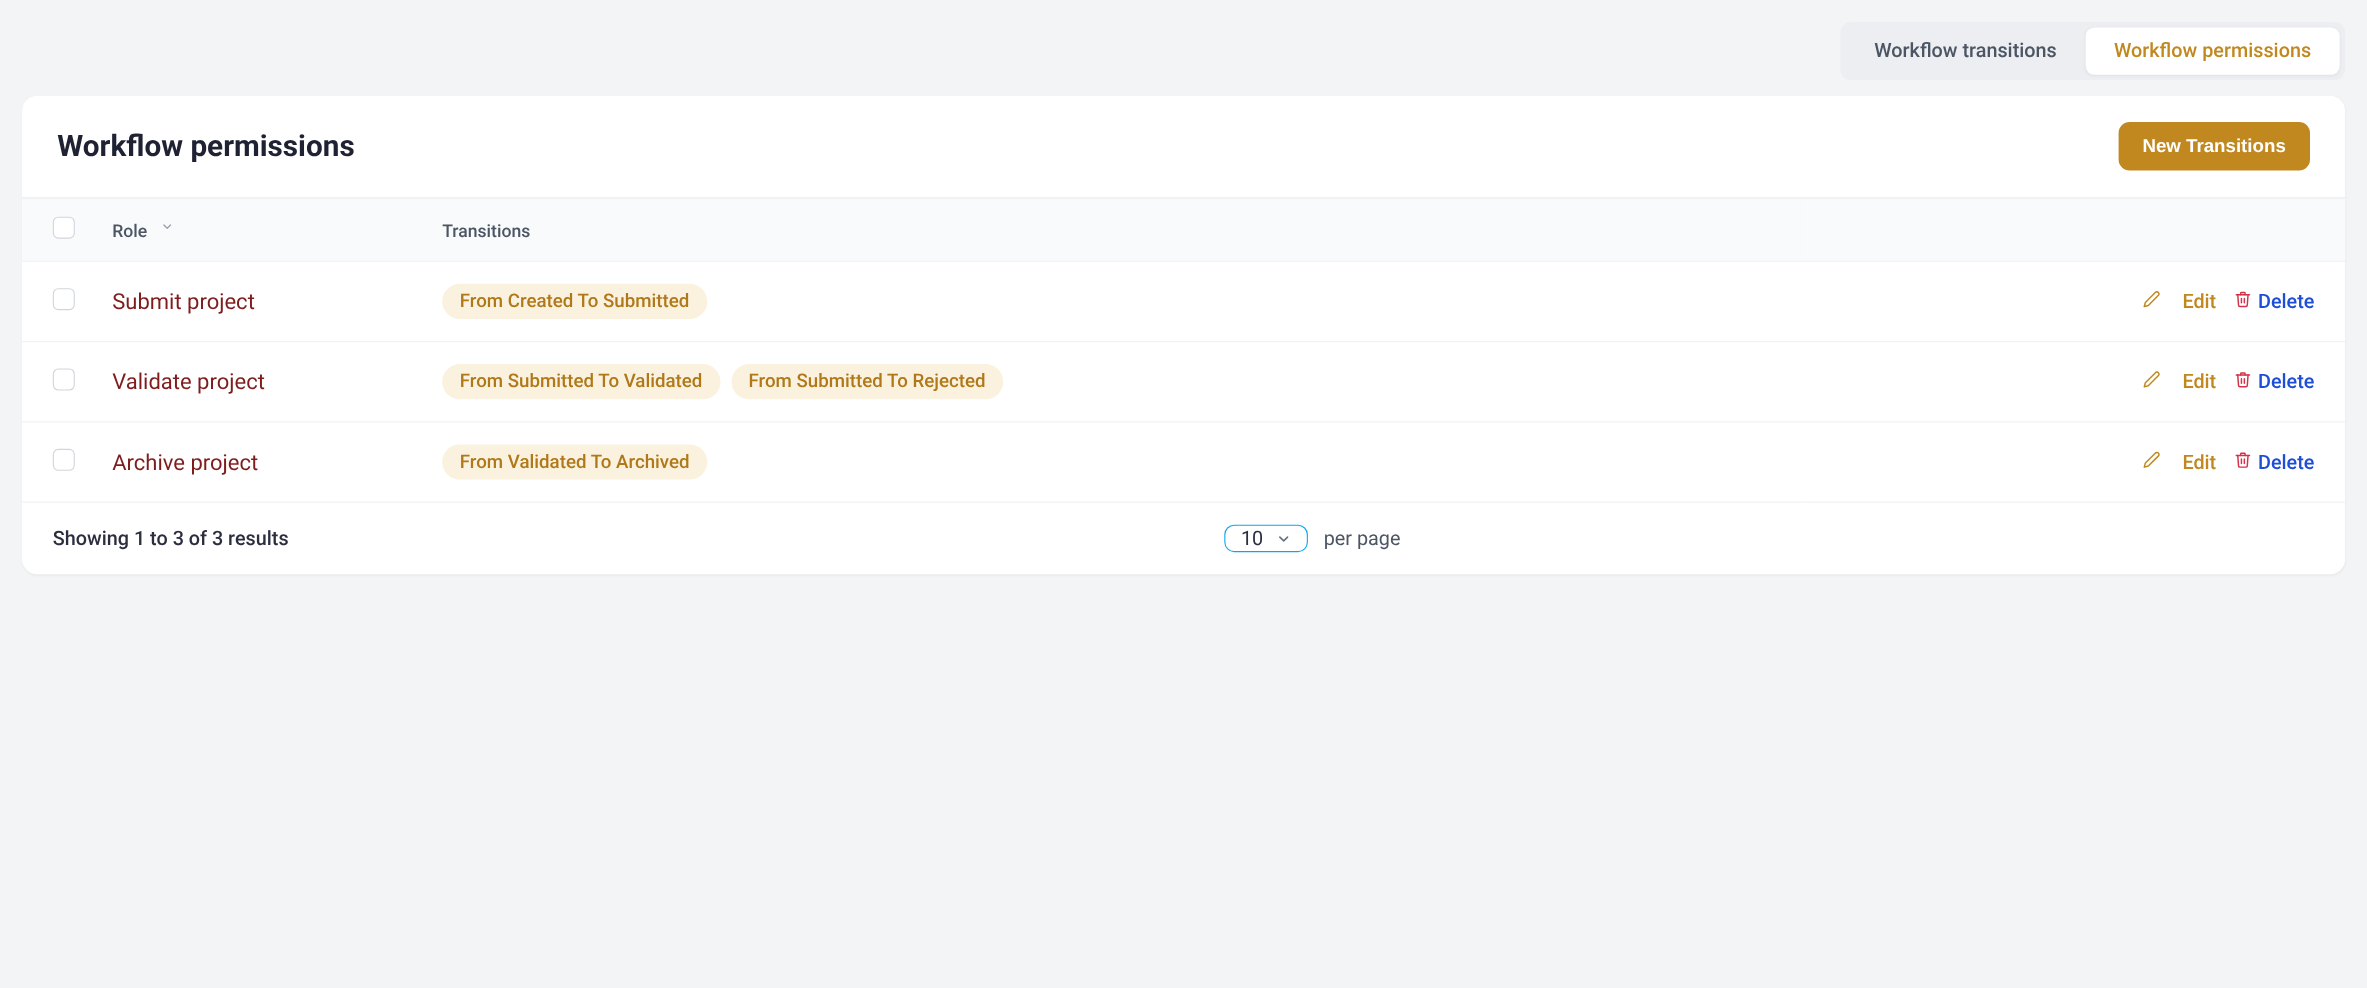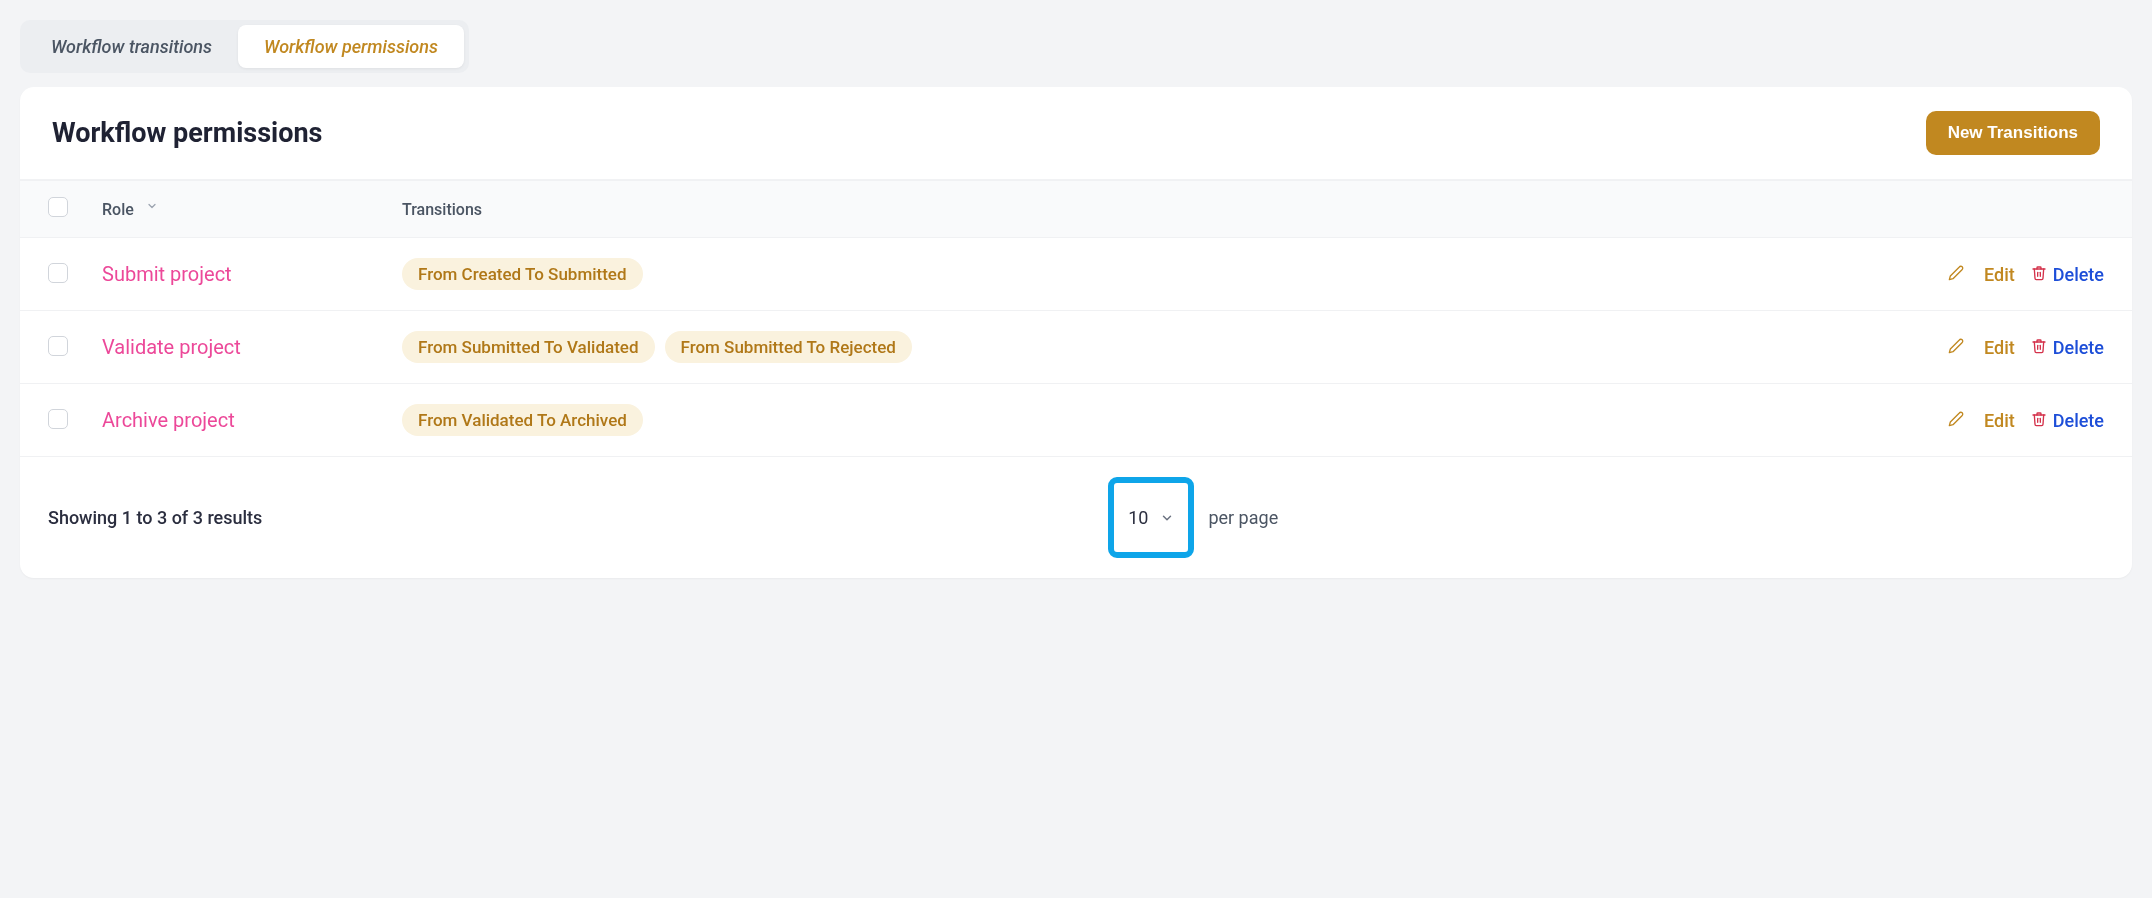--- a/index.html
+++ b/index.html
@@ -5,23 +5,22 @@
   * { box-sizing: border-box; margin: 0; padding: 0; }
   body {
     font-family: -apple-system, BlinkMacSystemFont, "Segoe UI", Roboto, sans-serif;
     background: #f3f4f6;
     padding: 20px;
     font-size: 14px;
     color: #1f2937;
   }
   .tabs-container {
     display: flex;
-    justify-content: flex-start;
+    justify-content: flex-end;
     margin-bottom: 14px;
-    font-style: italic;
   }
   .tabs {
     display: inline-flex;
     background: #eceef1;
     border-radius: 10px;
     padding: 5px;
   }
   .tab {
     padding: 11px 26px;
     font-size: 18px;
@@ -114,21 +113,21 @@
     width: 20px;
     height: 20px;
     border: 1.5px solid #d1d5db;
     border-radius: 5px;
     background: #fff;
     cursor: pointer;
     display: inline-block;
   }
   .role-name {
     font-size: 20px;
-    color: #ec4899;
+    color: #7f1d1d;
   }
   .sort-wrap {
     display: inline-flex;
     gap: 12px;
     cursor: pointer;
   }
   .pill {
     display: inline-block;
     background: #faf2de;
     color: #b07818;
@@ -163,23 +162,23 @@
   .spacer { flex: 1; }
   .pagesize {
     display: flex;
     align-items: center;
     gap: 14px;
   }
   .select-box {
     display: flex;
     align-items: center;
     gap: 12px;
-    border: 6px solid #0ea5e9;
+    border: 1px solid #0ea5e9;
     border-radius: 9px;
-    padding: 24px 14px;
+    padding: 1px 14px;
     cursor: pointer;
     font-size: 18px;
     color: #2b2e3f;
   }
   .per-page-label {
     font-size: 18px;
     color: #4b5563;
   }
 </style>
 </head>

